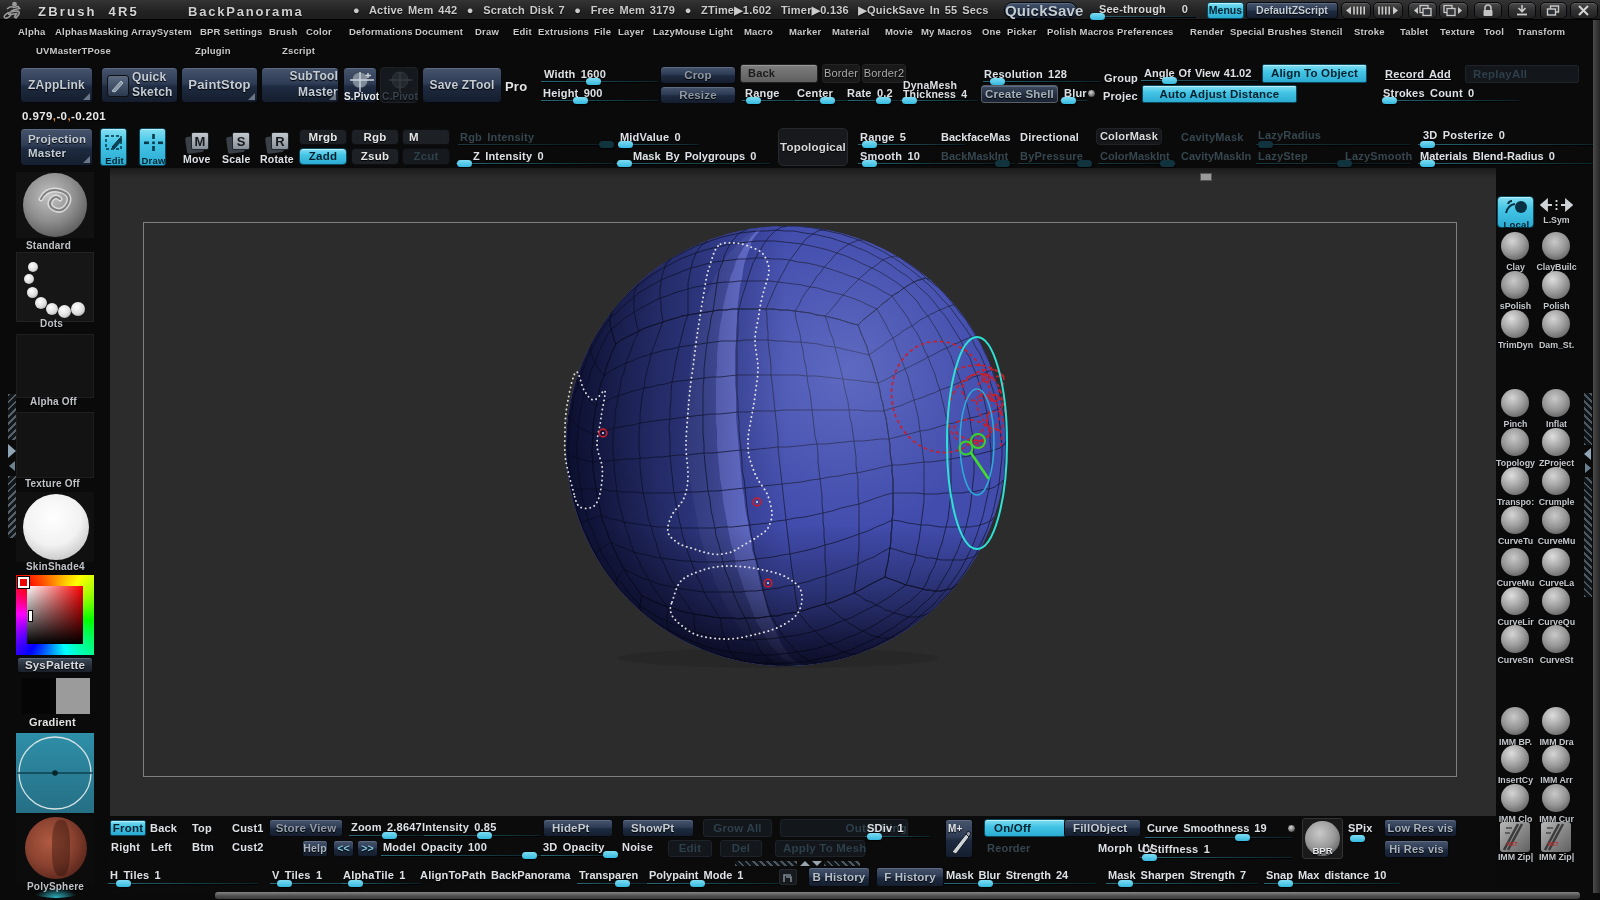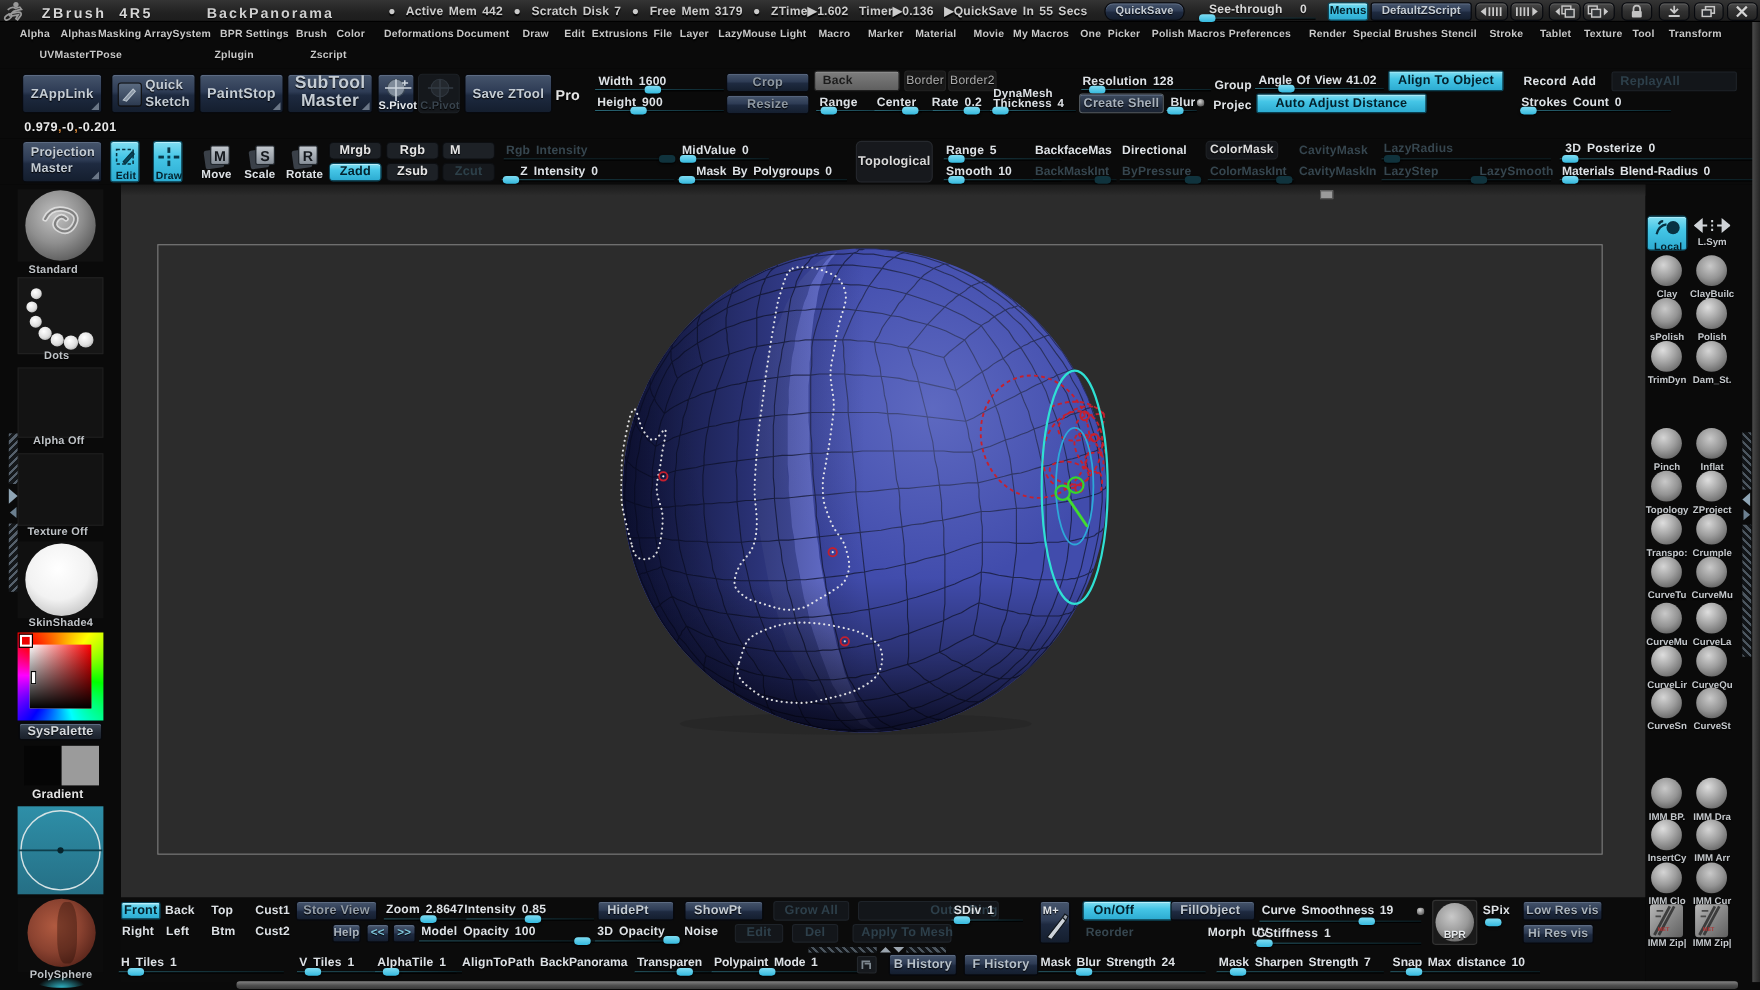--- a/index.html
+++ b/index.html
@@ -26,21 +26,21 @@
 </style></head><body>
 <div class="ab" style="left:0;top:0;width:1600px;height:20px;background:linear-gradient(180deg,#343434,#222 60%,#1d1d1d);border-bottom:1px solid #000"></div>
 <svg class="ab" style="left:3px;top:1px" width="22" height="19" viewBox="0 0 22 19">
     <circle cx="11.5" cy="3.2" r="2.4" fill="#9a9a9a"></circle>
     <path d="M4 8 Q8 4.5 11 6.5 L15 5.5 L16.5 7.5 L12 8.5 Q9 9 7.5 11 L14 10 Q17 10 16 13 L13 17 L11.5 16 L13.5 12.5 L8 13.5 Q4.5 14 5.5 11" fill="none" stroke="#9a9a9a" stroke-width="1.6"></path>
     <ellipse cx="4.5" cy="14.5" rx="3.6" ry="2" fill="none" stroke="#9a9a9a" stroke-width="1.5" transform="rotate(-35 4.5 14.5)"></ellipse>
   </svg>
 <div class="t big" style="left:38px;top:4px;color:#d6d6d6;letter-spacing:2.2px;word-spacing:6px">ZBrush 4R5</div>
 <div class="t big" style="left:188px;top:4px;color:#cfcfcf;letter-spacing:1.8px">BackPanorama</div>
 <div class="t big" style="left:353px;top:4px;color:#cbcbcb;font-size:11px;letter-spacing:.2px;word-spacing:1.5px">●&nbsp; Active Mem 442 &nbsp;●&nbsp; Scratch Disk 7 &nbsp;●&nbsp; Free Mem 3179 &nbsp;●&nbsp; ZTime▶1.602 &nbsp;Timer▶0.136 &nbsp;▶QuickSave In 55 Secs</div>
-<div class="btn " style="left:1004px;top:2px;width:73px;height:17px;font-size:10px;line-height:15px;border-radius:8px">QuickSave</div>
+<div class="btn " style="left:1004px;top:2px;width:73px;height:17px;font-size:15px;line-height:15px;border-radius:8px">QuickSave</div>
 <div class="t" style="left:1099px;top:3px;color:#d8d8d8">See-through&nbsp;&nbsp;&nbsp;0</div>
 <div class="track " style="left:1090px;top:16px;width:106px"></div>
 <div class="th " style="left:1090px;top:13px"></div>
 <div class="btn cyb" style="left:1207px;top:2px;width:37px;height:17px;font-size:10.5px;line-height:15px;border-radius:3px;letter-spacing:0">Menus</div>
 <div class="btn " style="left:1246px;top:2px;width:92px;height:17px;font-size:10.5px;line-height:15px;border-radius:3px;letter-spacing:0">DefaultZScript</div>
 <div class="btn " style="left:1341px;top:2px;width:30px;height:17px;font-size:11px;line-height:15px;border-radius:5px;background:linear-gradient(180deg,#4a4a4a,#303030 50%,#232323);box-shadow:inset 0 1px 0 #5e5e5e"></div>
 <div class="btn " style="left:1373px;top:2px;width:30px;height:17px;font-size:11px;line-height:15px;border-radius:5px;background:linear-gradient(180deg,#4a4a4a,#303030 50%,#232323);box-shadow:inset 0 1px 0 #5e5e5e"></div>
 <div class="btn " style="left:1408px;top:2px;width:29px;height:17px;font-size:11px;line-height:15px;border-radius:5px;background:linear-gradient(180deg,#4a4a4a,#303030 50%,#232323);box-shadow:inset 0 1px 0 #5e5e5e"></div>
 <div class="btn " style="left:1439px;top:2px;width:29px;height:17px;font-size:11px;line-height:15px;border-radius:5px;background:linear-gradient(180deg,#4a4a4a,#303030 50%,#232323);box-shadow:inset 0 1px 0 #5e5e5e"></div>
 <div class="btn " style="left:1474px;top:2px;width:28px;height:17px;font-size:11px;line-height:15px;border-radius:5px;background:linear-gradient(180deg,#4a4a4a,#303030 50%,#232323);box-shadow:inset 0 1px 0 #5e5e5e"></div>
@@ -124,21 +124,21 @@
 <div class="ab" style="left:0;top:62px;width:1600px;height:64px;background:#0a0a0a"></div>
 <div class="btn " style="left:20px;top:67px;width:73px;height:36px;font-size:12px;line-height:34px;">ZAppLink<span class="tri" style="right:2px;bottom:2px;border-left:7px solid transparent;border-bottom:7px solid #6b7787"></span></div>
 <div class="btn " style="left:101px;top:67px;width:77px;height:36px;font-size:12px;line-height:15px;text-align:left">
     <span class="ab" style="left:5px;top:7px;width:22px;height:22px;background:linear-gradient(180deg,#5a6a80,#2c3a50);border:1px solid #111;border-radius:3px"></span>
     <svg class="ab" style="left:7px;top:9px" width="18" height="18" viewBox="0 0 18 18">
       <path d="M3 14 L12 4 L14 6 L6 15 Z M12 4 l2 2" stroke="#b8c2cc" fill="#8a97a6" stroke-width="1"></path>
     </svg>
     <span class="ab" style="left:30px;top:2px;line-height:15px">Quick<br>Sketch</span>
   </div>
 <div class="btn " style="left:181px;top:67px;width:77px;height:36px;font-size:13px;line-height:34px;">PaintStop<span class="tri" style="right:2px;bottom:2px;border-left:7px solid transparent;border-bottom:7px solid #6b7787"></span></div>
-<div class="btn " style="left:261px;top:67px;width:78px;height:36px;font-size:16px;line-height:16px;">SubTool<br>Master<span class="tri" style="right:2px;bottom:2px;border-left:7px solid transparent;border-bottom:7px solid #6b7787"></span></div>
+<div class="btn " style="left:261px;top:67px;width:78px;height:36px;font-size:12px;line-height:16px;text-align:right;">SubTool<br>Master<span class="tri" style="right:2px;bottom:2px;border-left:7px solid transparent;border-bottom:7px solid #6b7787"></span></div>
 <div class="btn " style="left:343px;top:67px;width:34px;height:36px;font-size:10px;line-height:12px;">
     <svg class="ab" style="left:3px;top:2px" width="28" height="22" viewBox="0 0 28 22">
       <circle cx="13" cy="10" r="8" fill="#7f8b99" stroke="#394653"></circle>
       <path d="M13 2 V22 M3 10 H27 M21 3 V8 M18.5 5.5 H24" stroke="#cdd5dd" stroke-width="1.4"></path>
     </svg>
     <span class="ab" style="left:0;top:23px;width:34px;font-size:10px;color:#e8ecf0">S.Pivot</span>
   </div>
 <div class="btn " style="left:380px;top:67px;width:38px;height:36px;font-size:10px;line-height:12px;background:#15181c;border-color:#1d2126;box-shadow:none">
     <svg class="ab" style="left:6px;top:2px" width="26" height="22" viewBox="0 0 26 22">
       <circle cx="13" cy="10" r="8" fill="#23282e" stroke="#2e353d"></circle>
@@ -180,21 +180,21 @@
 <div class="track " style="left:1060px;top:100px;width:28px"></div>
 <div class="th " style="left:1061px;top:97px"></div>
 <div class="led" style="left:1087px;top:89px"></div>
 <div class="t" style="left:1104px;top:72px;">Group</div>
 <div class="t" style="left:1103px;top:90px;">Projec​</div>
 <div class="t" style="left:1144px;top:67px;letter-spacing:0;word-spacing:1px">Angle Of View 41.02</div>
 <div class="track " style="left:1141px;top:80px;width:117px"></div>
 <div class="th " style="left:1162px;top:77px"></div>
 <div class="btn cyb" style="left:1262px;top:64px;width:105px;height:19px;font-size:11.5px;line-height:17px;border-radius:2px">Align To Object</div>
 <div class="btn cyb" style="left:1142px;top:85px;width:155px;height:18px;font-size:11.5px;line-height:16px;border-radius:2px">Auto Adjust Distance</div>
-<div class="t" style="left:1385px;top:68px;">Record Add</div>
+<div class="t" style="left:1385px;top:68px;text-decoration:underline;">Record Add</div>
 <div class="btn dbt" style="left:1465px;top:65px;width:114px;height:18px;font-size:11.5px;line-height:16px;text-align:left;padding-left:7px;border-radius:2px">ReplayAll</div>
 <div class="t" style="left:1383px;top:87px;">Strokes Count 0</div>
 <div class="track " style="left:1382px;top:100px;width:137px"></div>
 <div class="th " style="left:1382px;top:97px"></div>
 <div class="t" style="left:22px;top:110px;font-size:11.5px;color:#e8e8e8;letter-spacing:.4px">0.979<span style="color:#d98a3c">,</span>-0<span style="color:#d98a3c">,</span>-0.201</div>
 <div class="ab" style="left:0;top:126px;width:1600px;height:42px;background:#0a0a0a"></div>
 <div class="btn " style="left:20px;top:128px;width:73px;height:38px;font-size:11.5px;line-height:14px;text-align:left;padding-left:7px;padding-top:3px">Projection<br>Master<span class="tri" style="right:2px;bottom:2px;border-left:7px solid transparent;border-bottom:7px solid #6b7787"></span></div>
 <div class="btn cyb" style="left:100px;top:128px;width:27px;height:38px;border-radius:3px">
     <svg class="ab" style="left:3px;top:3px" width="21" height="21" viewBox="0 0 21 21">
       <rect x="2" y="4" width="15" height="13" fill="none" stroke="#063240" stroke-width="1.4" stroke-dasharray="3 2"></rect>

